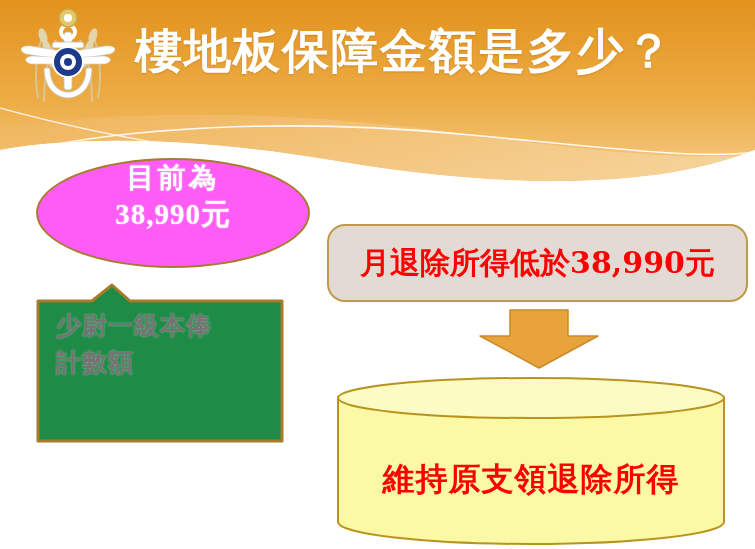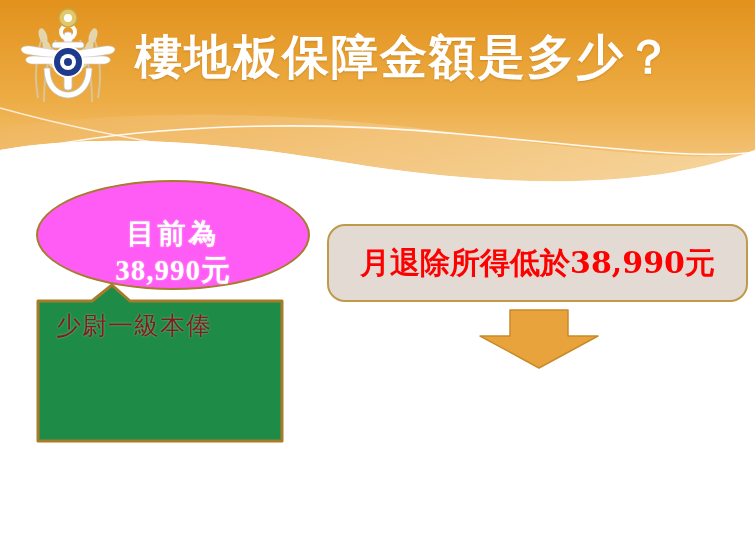--- a/index.html
+++ b/index.html
@@ -40,48 +40,48 @@
     top: 6px;
     width: 108px;
     height: 104px;
   }
   .emblem svg { display: block; width: 108px; height: 104px; }
 
   
   .slide-title {
     position: absolute;
     left: 135px;
-    top: 22px;
+    top: 16px;
     width: 600px;
     height: 70px;
     color: #ffffff;
     font-family: "DejaVu Serif", "Liberation Serif", serif;
     font-size: 47px;
     font-weight: 700;
     letter-spacing: 2px;
     line-height: 70px;
     white-space: nowrap;
     text-shadow: 0 1px 2px rgba(150,90,10,0.35);
   }
 
   
   .pink-oval {
     position: absolute;
     left: 36px;
-    top: 180px;
+    top: 158px;
     width: 274px;
     height: 110px;
     border-radius: 50%;
     background: #FF5CF5;
     border: 2px solid #A67C2B;
     box-sizing: border-box;
     display: flex;
     flex-direction: column;
     align-items: center;
-    justify-content: flex-end;
+    justify-content: flex-start;
   }
   .pink-oval .line {
     color: #ffffff;
     font-family: "DejaVu Serif", "Liberation Serif", serif;
     font-weight: 700;
     font-size: 28px;
     line-height: 36px;
     letter-spacing: 3px;
     white-space: nowrap;
     text-shadow: 0 0 2px rgba(255,255,255,0.6);
@@ -99,23 +99,23 @@
     top: 283px;
     width: 252px;
     height: 162px;
   }
   .green-callout svg { position: absolute; left: 0; top: 0; width: 252px; height: 162px; }
   .green-callout .txt {
     position: absolute;
     left: 22px;
     top: 24px;
     width: 212px;
-    color: #7f1d1d;
-    font-family: "DejaVu Serif", "Liberation Serif", serif;
-    font-weight: 400;
+    color: #737373;
+    font-family: "DejaVu Serif", "Liberation Serif", serif;
+    font-weight: 700;
     font-size: 25px;
     line-height: 37px;
     letter-spacing: 1px;
     text-shadow: 0 0 2px rgba(255,255,255,0.45);
   }
 
   
   .cond-box {
     position: absolute;
     left: 327px;
@@ -250,27 +250,35 @@
     <div class="line">目前為</div>
     <div class="line amount">38,990元</div>
   </div>
 
   <div class="green-callout">
     <svg viewBox="0 0 252 162" xmlns="http://www.w3.org/2000/svg">
       <path d="M4,18 L58,18 L78,2 L96,18 L248,18 L248,158 L4,158 Z" fill="#1E8C47" stroke="#A67C2B" stroke-width="3" stroke-linejoin="round"></path>
     </svg>
     <div class="txt">
       <div>少尉一級本俸</div>
+      <div>計數額</div>
     </div>
   </div>
 
   <div class="cond-box">
     <span class="txt">月退除所得低於38,990元</span>
   </div>
 
   <div class="down-arrow">
     <svg viewBox="0 0 126 62" xmlns="http://www.w3.org/2000/svg">
       <path d="M34,2 L92,2 L92,28 L122,28 L63,60 L4,28 L34,28 Z" fill="#E8A33D" stroke="#C98A28" stroke-width="1.5" stroke-linejoin="round"></path>
     </svg>
   </div>
 
+  <div class="cylinder">
+    <svg viewBox="0 0 390 170" xmlns="http://www.w3.org/2000/svg">
+      <path d="M2,22 L2,146 C2,158 89,168 195,168 C301,168 388,158 388,146 L388,22 Z" fill="#FBF8A6" stroke="#B8941F" stroke-width="2"></path>
+      <ellipse cx="195" cy="22" rx="193" ry="20" fill="#FCFBC4" stroke="#B8941F" stroke-width="2"></ellipse>
+    </svg>
+    <div class="txt">維持原支領退除所得</div>
+  </div>
 
 </div>
 
 </body></html>

